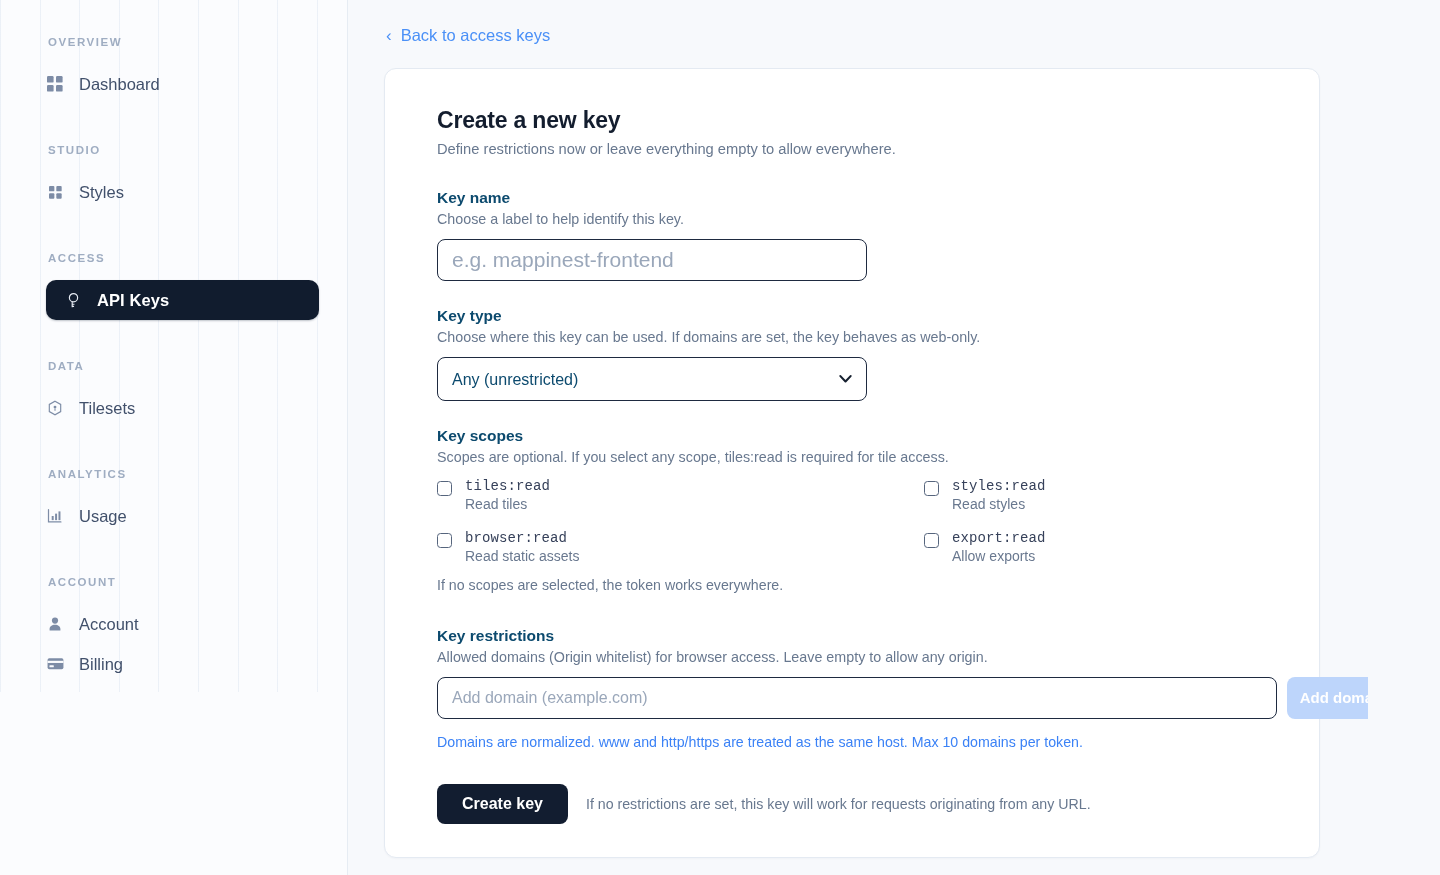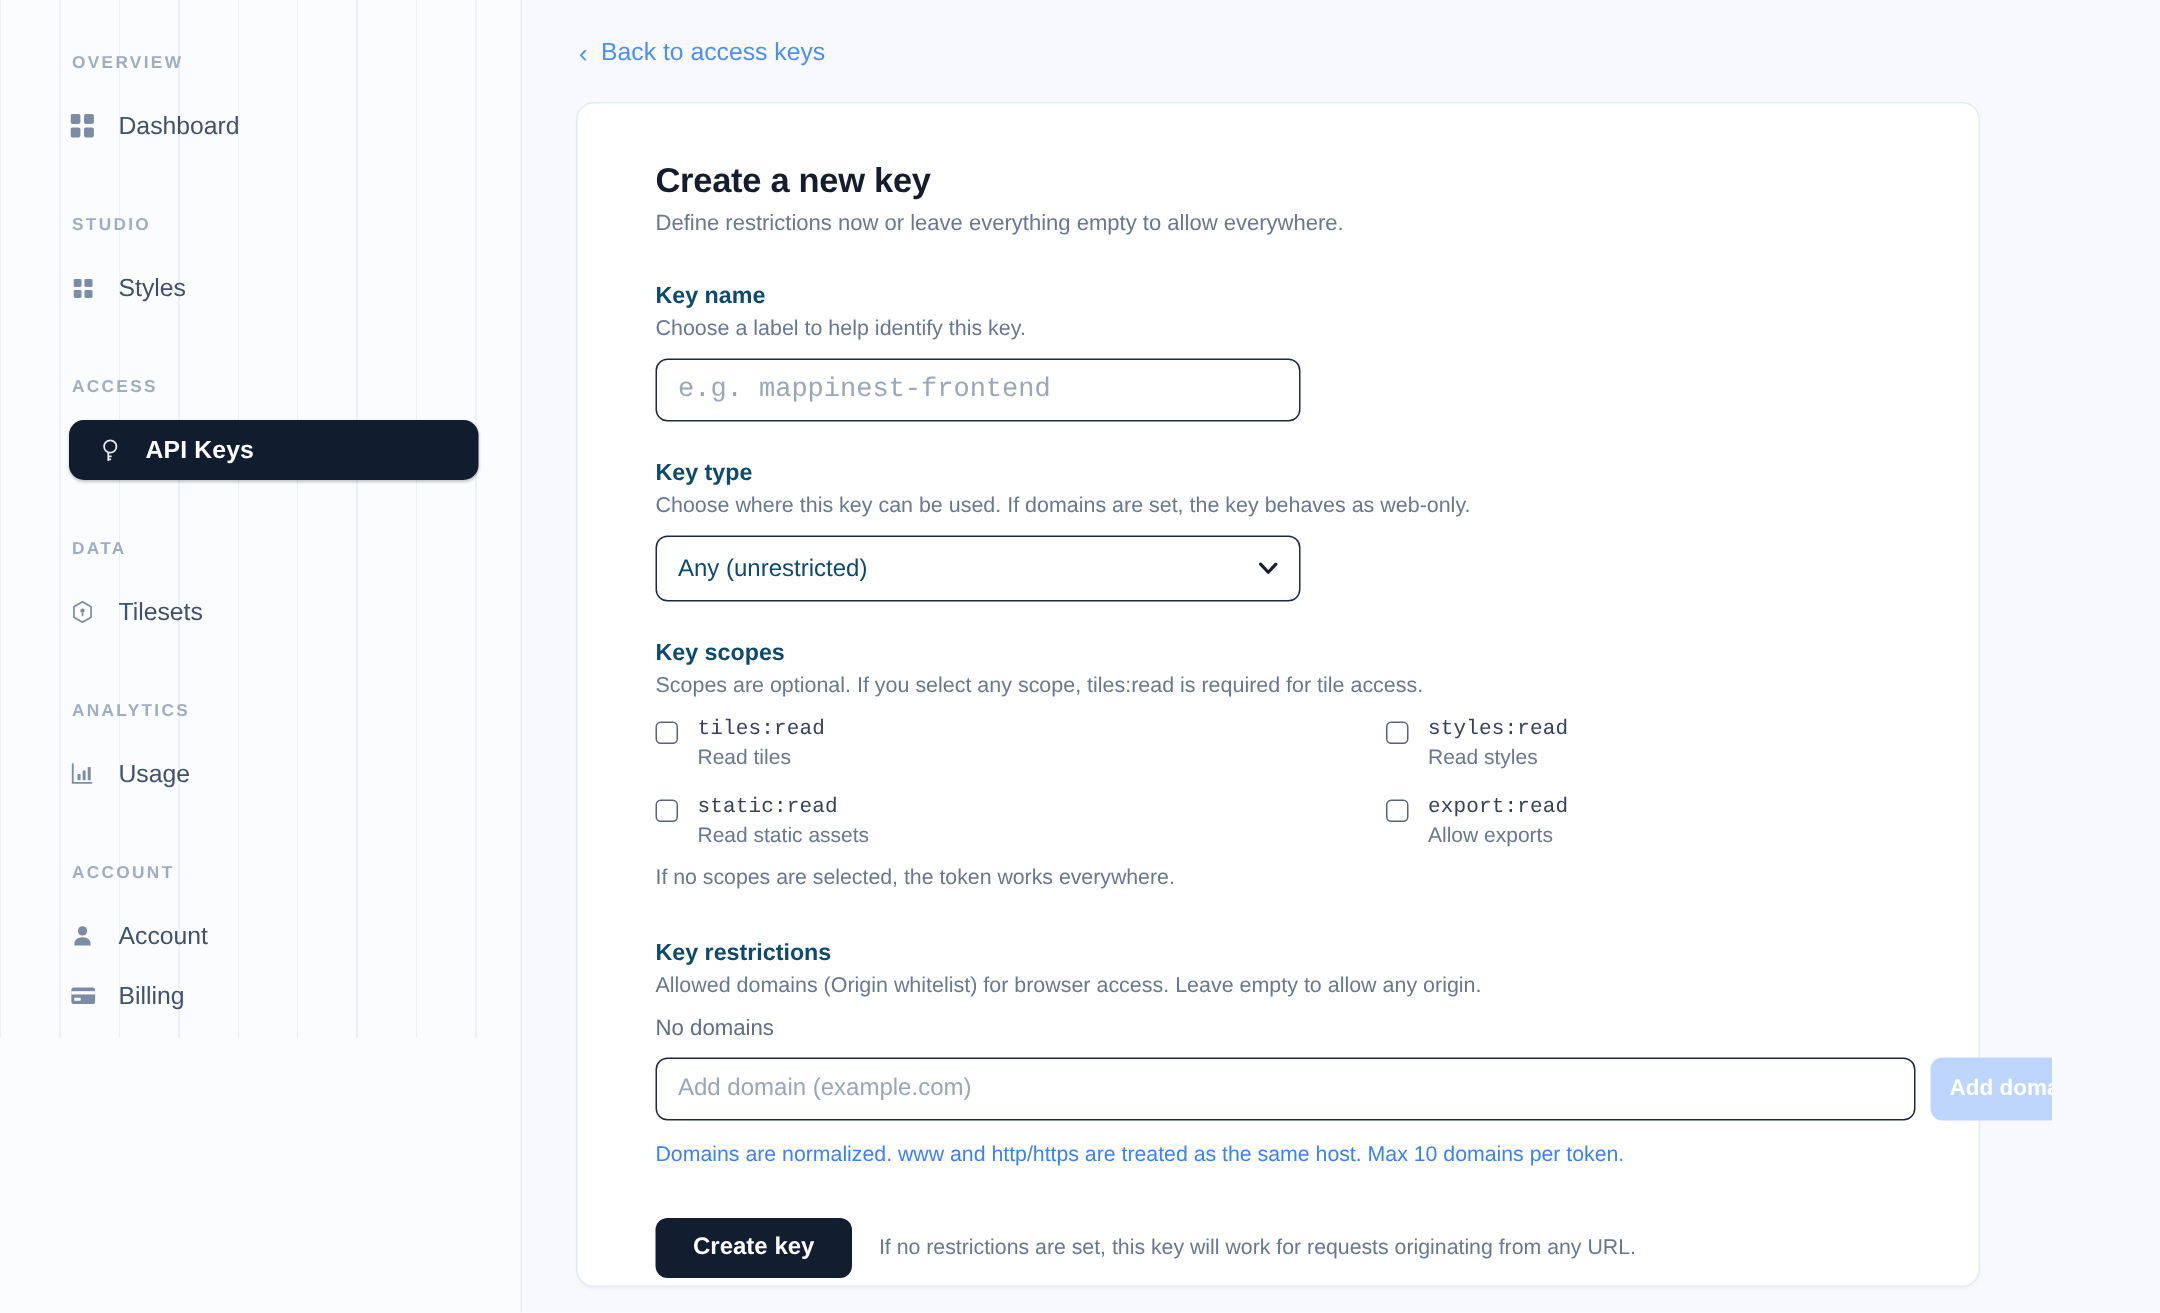--- a/index.html
+++ b/index.html
@@ -165,22 +165,22 @@
     color: #68788f;
     margin-bottom: 12px;
   }
 
   .text-input {
     width: 430px;
     height: 42px;
     border: 1.6px solid #1e2a40;
     border-radius: 8px;
     padding: 0 14px;
-    font-family: Liberation Mono, monospace;
-    font-size: 18px;
+    font-family: Liberation Sans, sans-serif;
+    font-size: 21px;
     color: #0f766e;
     background: #fff;
     outline: none;
   }
   .text-input::placeholder { color: #9aa7ba; }
 
   .select-wrap { position: relative; width: 430px; }
   .select-input {
     width: 430px;
     height: 44px;
@@ -480,41 +480,40 @@
               <span class="scope-box"></span>
               <span class="scope-texts">
                 <span class="scope-code">styles:read</span>
                 <span class="scope-desc">Read styles</span>
               </span>
             </label>
 
             <label class="scope-item">
               <span class="scope-box"></span>
               <span class="scope-texts">
-                <span class="scope-code">static:read</span>
+                <span class="scope-code">browser:read</span>
                 <span class="scope-desc">Read static assets</span>
               </span>
             </label>
 
             <label class="scope-item">
               <span class="scope-box"></span>
               <span class="scope-texts">
                 <span class="scope-code">export:read</span>
                 <span class="scope-desc">Allow exports</span>
               </span>
             </label>
           </div>
 
           <div class="scopes-note">If no scopes are selected, the token works everywhere.</div>
         </div>
 
         <div class="restrictions">
           <div class="field-label">Key restrictions</div>
           <div class="field-help">Allowed domains (Origin whitelist) for browser access. Leave empty to allow any origin.</div>
-          <div class="no-domains">No domains</div>
 
           <div class="domain-row">
             <input class="domain-input" type="text" placeholder="Add domain (example.com)" style="">
             <button class="add-domain-btn">Add domain</button>
           </div>
 
           <div class="domain-note">Domains are normalized. www and http/https are treated as the same host. Max 10 domains per token.</div>
         </div>
 
         <div class="footer-row">

